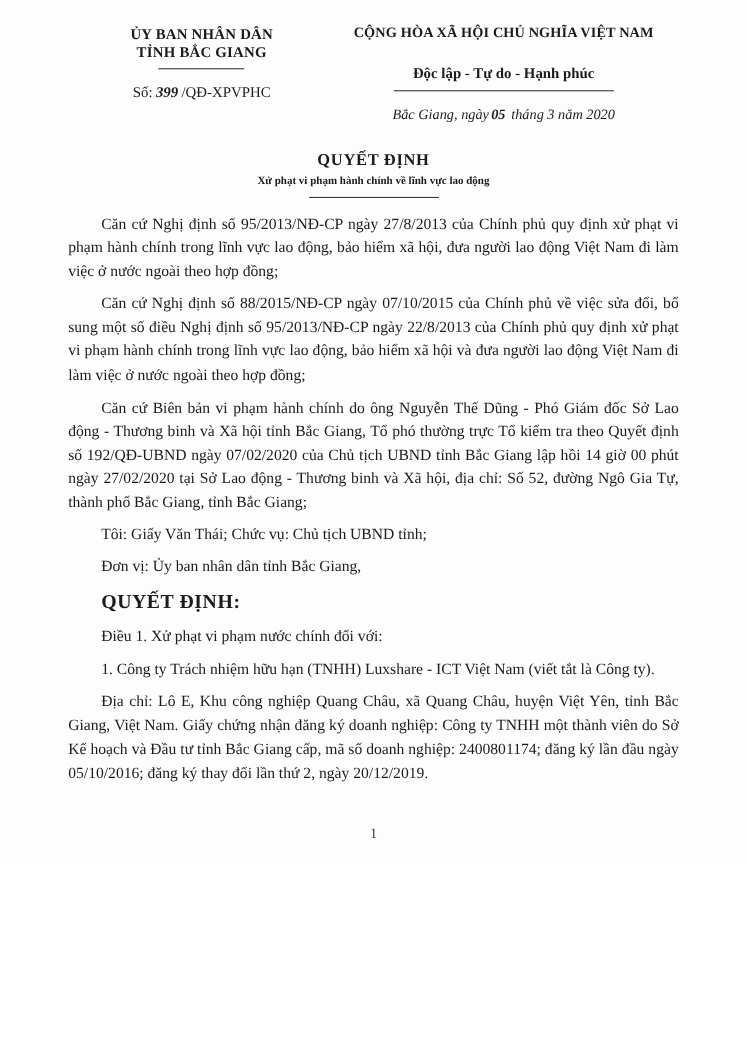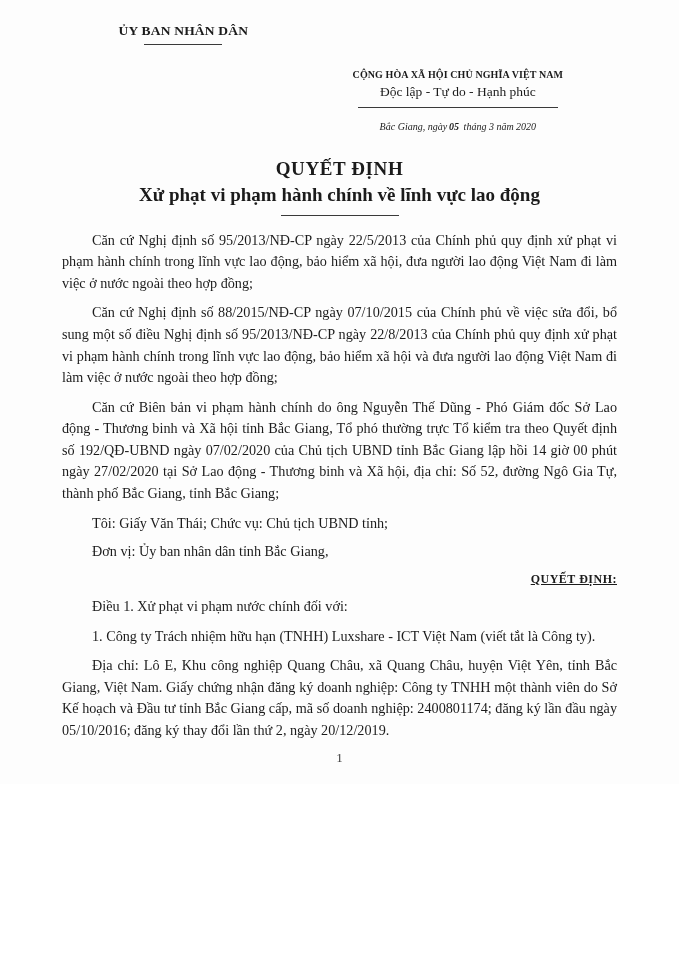--- a/index.html
+++ b/index.html
@@ -43,31 +43,30 @@
   }
   .org-name {
     font-weight: bold;
     font-size: 13.5px;
     letter-spacing: 0.2px;
     line-height: 1.28;
     text-transform: uppercase;
   }
   .nation-name {
     font-weight: bold;
-    font-size: 10px;
+    font-size: 13px;
     letter-spacing: 0.1px;
     line-height: 1.28;
     text-transform: uppercase;
-    margin-top: 47px;
   }
   .nation-motto {
-    font-weight: normal;
+    font-weight: bold;
     font-size: 13.5px;
     line-height: 1.4;
-    margin-top: 1px;
+    margin-top: 19px;
   }
   .rule {
     height: 1px;
     background: #3a3a3a;
     margin: 5px auto 0 auto;
   }
   .rule-short { width: 78px; }
   .rule-long  { width: 200px; }
 
   .number-line {
@@ -76,45 +75,45 @@
     text-align: center;
     white-space: nowrap;
   }
   .number-line .hand {
     font-family: "Liberation Serif", serif;
     font-style: italic;
     font-weight: bold;
     padding: 0 3px;
   }
   .date-line {
-    font-size: 10px;
+    font-size: 13px;
     font-style: italic;
     margin-top: 13px;
     text-align: center;
     white-space: nowrap;
   }
   .date-line .hand {
     font-weight: bold;
     padding: 0 2px;
   }
 
   
   .title-block {
     text-align: center;
     margin-top: 26px;
   }
   .title-main {
     font-weight: bold;
-    font-size: 19px;
+    font-size: 15px;
     letter-spacing: 0.6px;
     text-transform: uppercase;
   }
   .title-sub {
     font-weight: bold;
-    font-size: 19px;
+    font-size: 10px;
     margin-top: 4px;
   }
   .title-rule {
     width: 118px;
     height: 1px;
     background: #3a3a3a;
     margin: 9px auto 0 auto;
   }
 
   
@@ -125,27 +124,26 @@
     text-align: justify;
     text-justify: inter-word;
   }
   .body-block p {
     margin: 0 0 8px 0;
     text-indent: 30px;
   }
   .body-block p.tight { margin-bottom: 7px; }
 
   .center-heading {
-    text-align: right;
-    font-weight: bold;
-    font-size: 12px;
+    text-align: left;
+    font-weight: bold;
+    font-size: 18px;
     letter-spacing: 0.5px;
     margin: 12px 0 10px 0;
     text-indent: 0;
-    text-decoration: underline;
   }
   .article-label { font-weight: normal; }
 
   
   .page-number {
     position: absolute;
     left: 0;
     right: 0;
     bottom: 18px;
     text-align: center;
@@ -155,21 +153,25 @@
 </style>
 </head>
 <body>
 
 <div class="page">
 
   <div class="doc-header">
 
     <div class="header-left">
       <div class="org-name">ỦY BAN NHÂN DÂN</div>
+      <div class="org-name">TỈNH BẮC GIANG</div>
       <div class="rule rule-short"></div>
+      <div class="number-line">
+        <span>Số:</span><span class="hand">399</span><span>/QĐ-XPVPHC</span>
+      </div>
     </div>
 
     <div class="header-right">
       <div class="nation-name">CỘNG HÒA XÃ HỘI CHỦ NGHĨA VIỆT NAM</div>
       <div class="nation-motto">Độc lập - Tự do - Hạnh phúc</div>
       <div class="rule rule-long"></div>
       <div class="date-line">
         <span>Bắc Giang, ngày</span><span class="hand">05</span> <span>tháng 3 năm 2020</span>
       </div>
     </div>
@@ -177,21 +179,21 @@
   </div>
 
   <div class="title-block">
     <div class="title-main">QUYẾT ĐỊNH</div>
     <div class="title-sub">Xử phạt vi phạm hành chính về lĩnh vực lao động</div>
     <div class="title-rule"></div>
   </div>
 
   <div class="body-block">
 
-    <p>Căn cứ Nghị định số 95/2013/NĐ-CP ngày 22/5/2013 của Chính phủ quy định xử phạt vi phạm hành chính trong lĩnh vực lao động, bảo hiểm xã hội, đưa người lao động Việt Nam đi làm việc ở nước ngoài theo hợp đồng;</p>
+    <p>Căn cứ Nghị định số 95/2013/NĐ-CP ngày 27/8/2013 của Chính phủ quy định xử phạt vi phạm hành chính trong lĩnh vực lao động, bảo hiểm xã hội, đưa người lao động Việt Nam đi làm việc ở nước ngoài theo hợp đồng;</p>
     <p>Căn cứ Nghị định số 88/2015/NĐ-CP ngày 07/10/2015 của Chính phủ về việc sửa đổi, bổ sung một số điều Nghị định số 95/2013/NĐ-CP ngày 22/8/2013 của Chính phủ quy định xử phạt vi phạm hành chính trong lĩnh vực lao động, bảo hiểm xã hội và đưa người lao động Việt Nam đi làm việc ở nước ngoài theo hợp đồng;</p>
     <p>Căn cứ Biên bản vi phạm hành chính do ông Nguyễn Thế Dũng - Phó Giám đốc Sở Lao động - Thương binh và Xã hội tỉnh Bắc Giang, Tổ phó thường trực Tổ kiểm tra theo Quyết định số 192/QĐ-UBND ngày 07/02/2020 của Chủ tịch UBND tỉnh Bắc Giang lập hồi 14 giờ 00 phút ngày 27/02/2020 tại Sở Lao động - Thương binh và Xã hội, địa chỉ: Số 52, đường Ngô Gia Tự, thành phố Bắc Giang, tỉnh Bắc Giang;</p>
 
     <p class="tight">Tôi: Giấy Văn Thái; Chức vụ: Chủ tịch UBND tỉnh;</p>
     <p class="tight">Đơn vị: Ủy ban nhân dân tỉnh Bắc Giang,</p>
 
     <p class="center-heading">QUYẾT ĐỊNH:</p>
 
     <p>
       <span class="article-label">Điều 1.</span>

